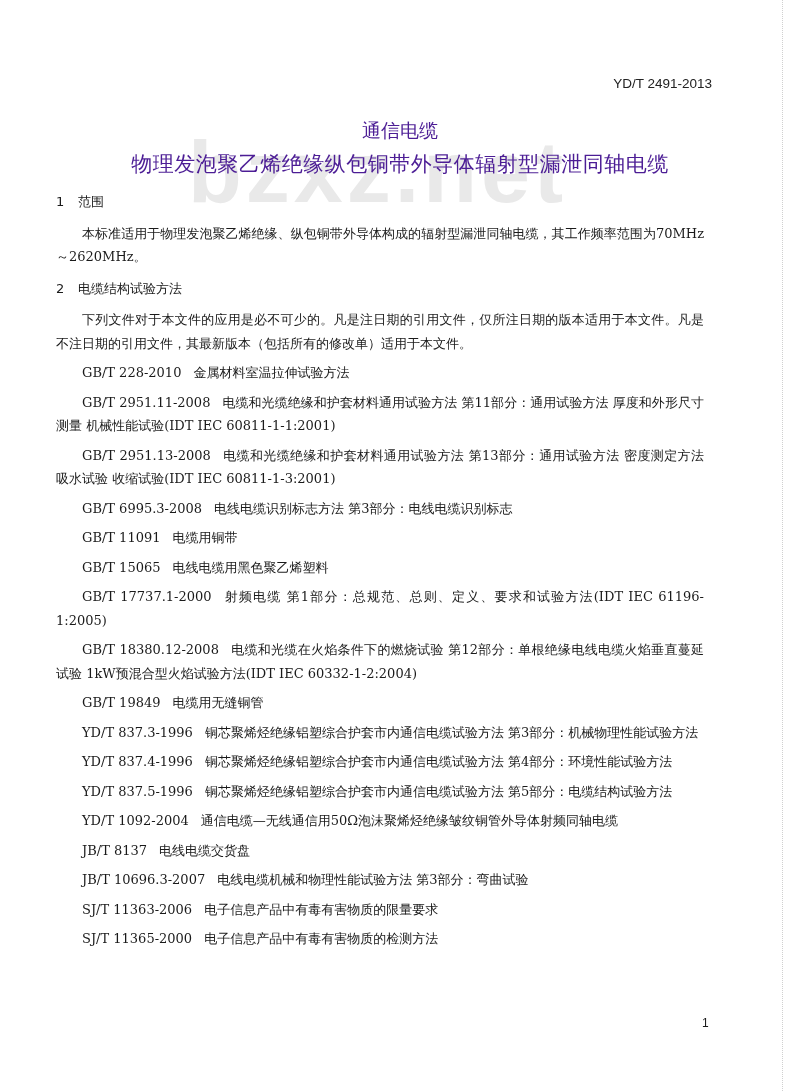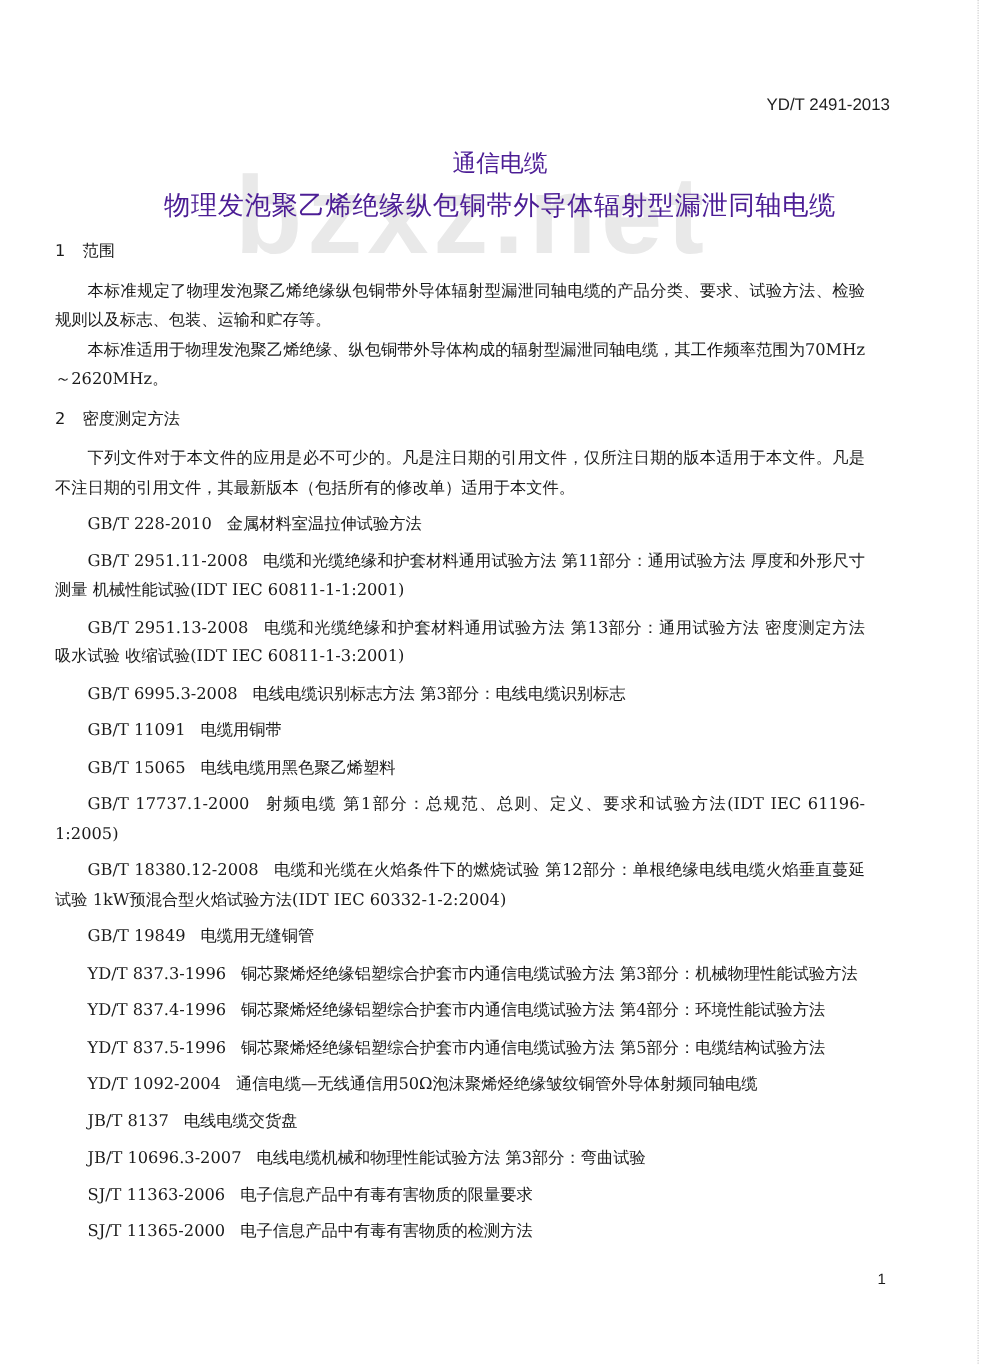--- a/index.html
+++ b/index.html
@@ -17,21 +17,21 @@
     font-family: "Liberation Sans", "DejaVu Sans", sans-serif; font-weight: bold;
     font-size: 88px; letter-spacing: 4px; color: #e9e9e9; z-index: 0; line-height: 1;
   }
   .title1, .title2 {
     position: absolute; left: 0; width: 800px; text-align: center; z-index: 1;
     font-family: "DejaVu Sans", "Liberation Sans", sans-serif; color: #4c1d95;
   }
   .title1 { top: 118px; font-size: 19px; }
   .title2 { top: 150px; font-size: 21px; letter-spacing: 0.5px; }
   .content {
-    position: absolute; left: 44px; top: 190px; width: 648px; z-index: 1;
+    position: absolute; left: 56px; top: 190px; width: 648px; z-index: 1;
     font-size: 13px; line-height: 23.5px;
   }
   .heading {
     font-family: "DejaVu Sans", "Liberation Sans", sans-serif; font-size: 13px;
     margin: 0 0 8px 0;
   }
   .heading .num { display: inline-block; width: 22px; }
   .para { text-indent: 26px; margin: 0; text-align: justify; }
   .sec2 { margin-top: 8px; }
   .ref { margin: 0; text-indent: 26px; text-align: justify; padding-bottom: 6px; }
@@ -52,25 +52,24 @@
   <div class="std-code">YD/T 2491-2013</div>
   <div class="watermark">bzxz.net</div>
 
   <div class="title1">通信电缆</div>
   <div class="title2">物理发泡聚乙烯绝缘纵包铜带外导体辐射型漏泄同轴电缆</div>
 
   <div class="content">
     <div class="heading">
       <span class="num">1</span><span>范围</span>
     </div>
-    <p class="para">本标准规定了物理发泡聚乙烯绝缘纵包铜带外导体辐射型漏泄同轴电缆的产品分类、要求、试验方法、检验规则以及标志、包装、运输和贮存等。</p>
     <p class="para">本标准适用于物理发泡聚乙烯绝缘、纵包铜带外导体构成的辐射型漏泄同轴电缆，其工作频率范围为70MHz～2620MHz。</p>
 
     <div class="heading sec2">
-      <span class="num">2</span><span>密度测定方法</span>
+      <span class="num">2</span><span>电缆结构试验方法</span>
     </div>
     <p class="para" style="padding-bottom:6px;">下列文件对于本文件的应用是必不可少的。凡是注日期的引用文件，仅所注日期的版本适用于本文件。凡是不注日期的引用文件，其最新版本（包括所有的修改单）适用于本文件。</p>
 
     <div>
       <p class="ref"><span class="code">GB/T 228-2010</span><span>金属材料室温拉伸试验方法</span></p>
       <p class="ref"><span class="code">GB/T 2951.11-2008</span><span>电缆和光缆绝缘和护套材料通用试验方法 第11部分：通用试验方法 厚度和外形尺寸测量 机械性能试验(IDT IEC 60811-1-1:2001)</span></p>
       <p class="ref"><span class="code">GB/T 2951.13-2008</span><span>电缆和光缆绝缘和护套材料通用试验方法 第13部分：通用试验方法 密度测定方法 吸水试验 收缩试验(IDT IEC 60811-1-3:2001)</span></p>
       <p class="ref"><span class="code">GB/T 6995.3-2008</span><span>电线电缆识别标志方法 第3部分：电线电缆识别标志</span></p>
       <p class="ref"><span class="code">GB/T 11091</span><span>电缆用铜带</span></p>
       <p class="ref"><span class="code">GB/T 15065</span><span>电线电缆用黑色聚乙烯塑料</span></p>

